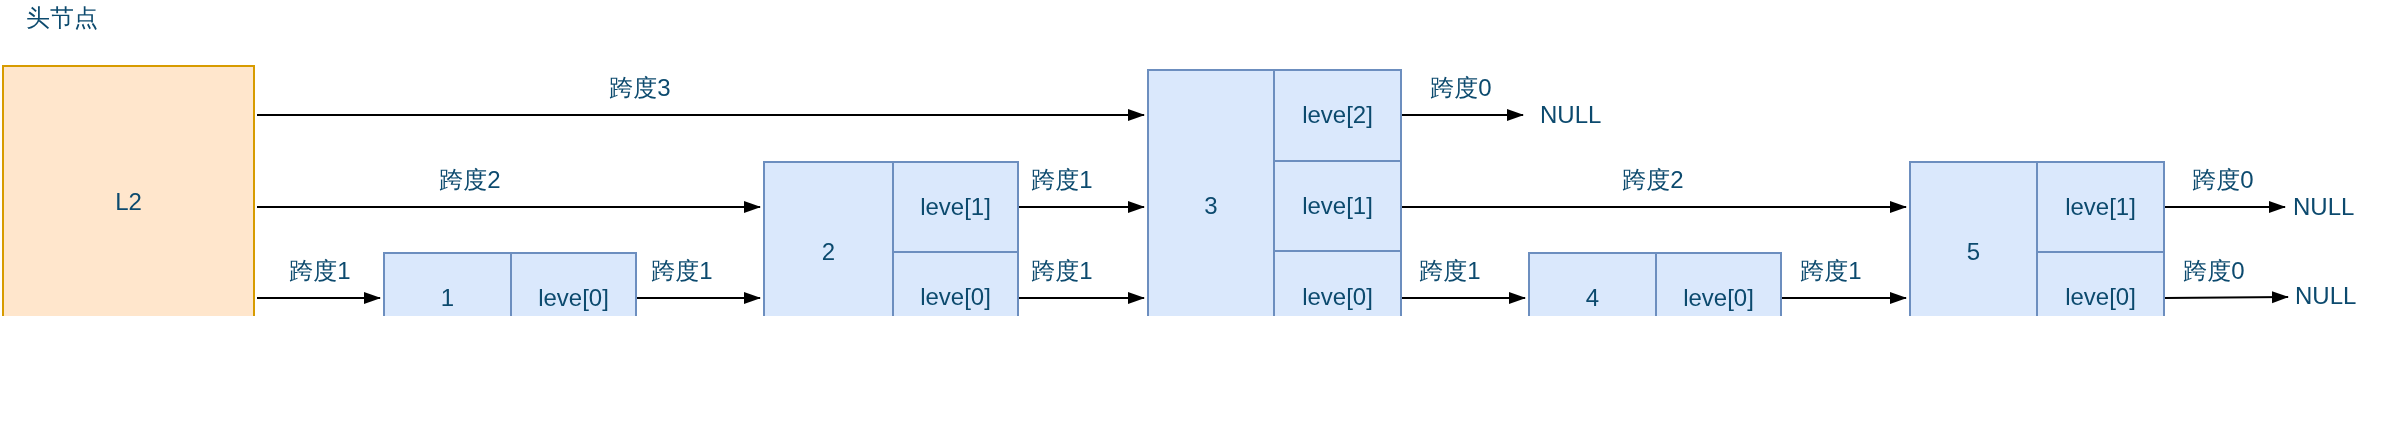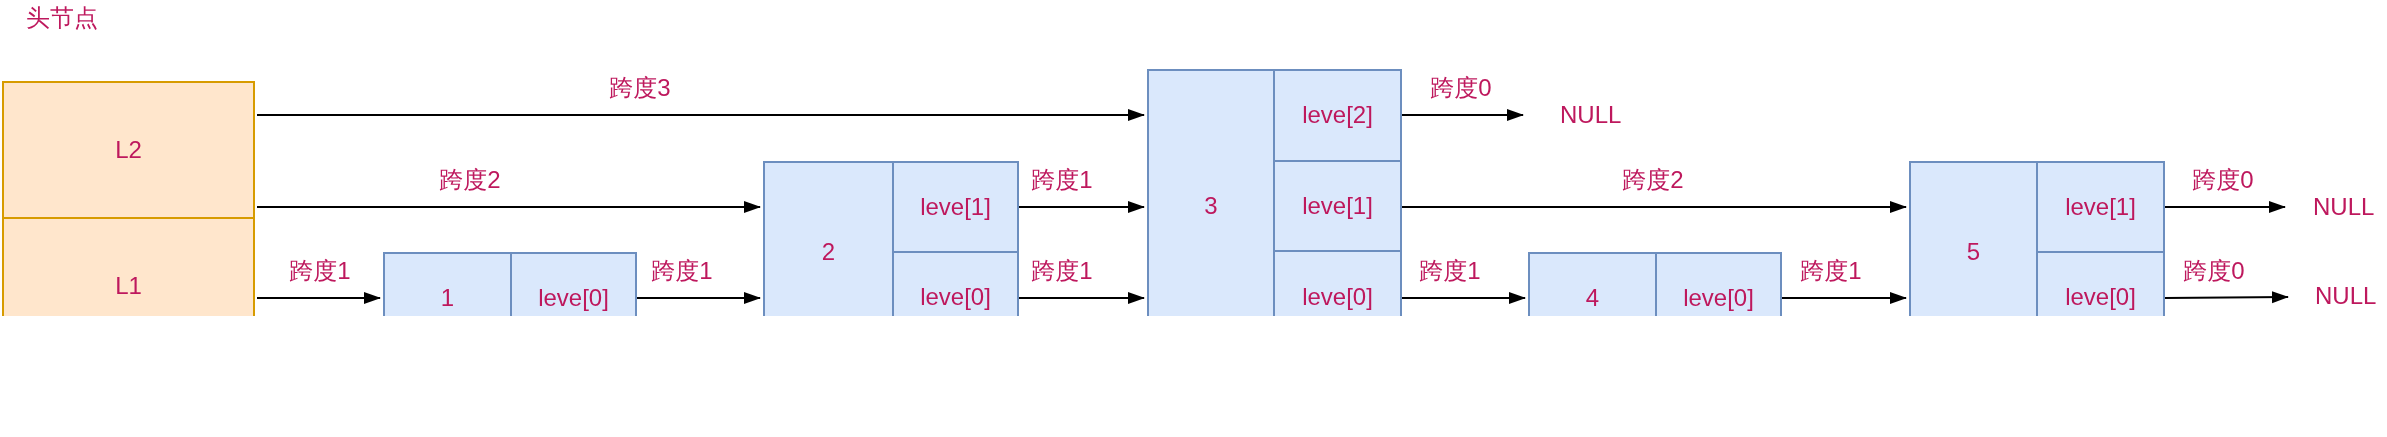--- a/index.html
+++ b/index.html
@@ -3,40 +3,39 @@
 <meta charset="utf-8">
 <style>
   html, body { margin: 0; padding: 0; background: #ffffff; }
   .canvas {
     position: relative;
     width: 2387px;
     height: 316px;
     background: #ffffff;
     font-family: "Liberation Sans", "DejaVu Sans", sans-serif;
     font-size: 24px;
-    color: #be185d;
+    color: #0c4a6e;
     overflow: hidden;
   }
   .diagram-title {
     position: absolute;
     left: 26px;
     top: 2px;
     font-size: 24px;
     white-space: nowrap;
   }
   
   .header-box {
     position: absolute;
-    left: 2px; top: 81px;
+    left: 2px; top: 65px;
     width: 253px; height: 274px;
     box-sizing: border-box;
     background: #FFE6CC;
     border: 2px solid #D79B00;
     display: flex;
-    flex-direction: column;
   }
   .header-box .hrow {
     flex: 1;
     display: flex;
     align-items: center;
     justify-content: center;
     border-top: 2px solid #D79B00;
   }
   .header-box .hrow:first-child { border-top: none; }
 
@@ -76,21 +75,20 @@
     text-align: center;
     transform: translateX(-50%);
     white-space: nowrap;
     line-height: 26px;
   }
   .null-label {
     position: absolute;
     height: 28px;
     line-height: 28px;
     white-space: nowrap;
-    margin-left: 20px;
   }
   svg.arrows {
     position: absolute;
     left: 0; top: 0;
     width: 2387px; height: 437px;
     pointer-events: none;
   }
   svg.arrows line, svg.arrows path.curve {
     stroke: #000000;
     stroke-width: 2;
@@ -125,21 +123,20 @@
     <line x1="2165" y1="298" x2="2288" y2="297" marker-end="url(#ah)"></line>
 
     <path class="curve" d="M 827 345 C 802 428, 478 428, 450 354" marker-end="url(#ah)"></path>
     <path class="curve" d="M 1180 345 C 1156 430, 888 430, 861 354" marker-end="url(#ah)"></path>
     <path class="curve" d="M 1590 345 C 1566 428, 1243 428, 1215 354" marker-end="url(#ah)"></path>
     <path class="curve" d="M 1972 345 C 1950 428, 1656 428, 1628 354" marker-end="url(#ah)"></path>
   </svg>
 
   <div class="header-box">
     <div class="hrow">L2</div>
-    <div class="hrow">L1</div>
   </div>
 
   <div class="node" style="left:383px;top:252px;width:254px;height:91px">
     <div class="val" style="width:127px">1</div>
     <div class="levels">
       <div class="cell">leve[0]</div>
     </div>
   </div>
 
   <div class="node" style="left:763px;top:161px;width:256px;height:182px">

